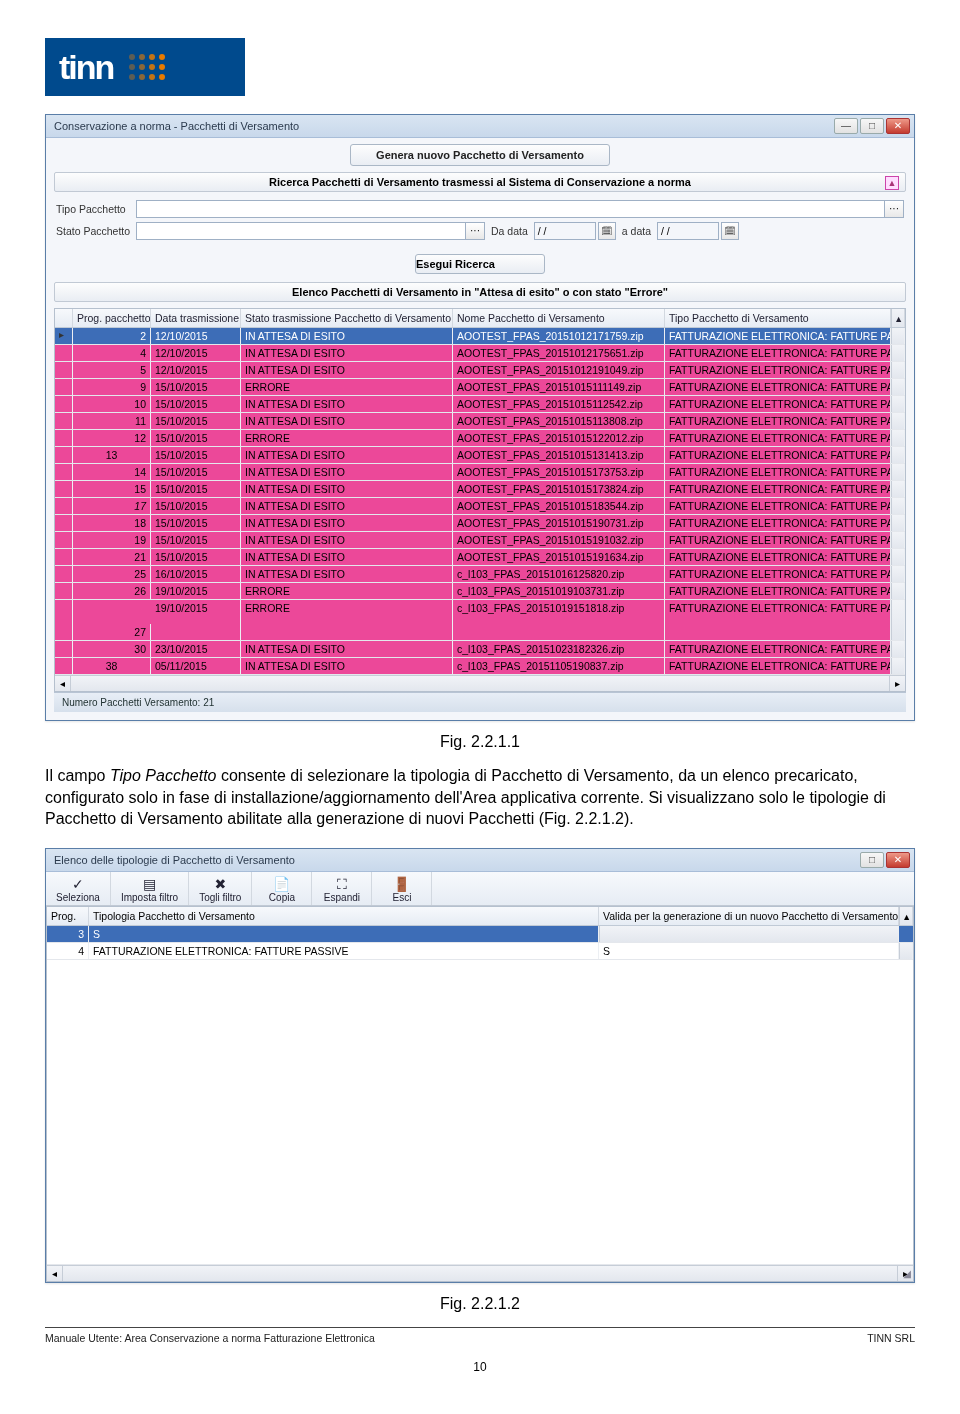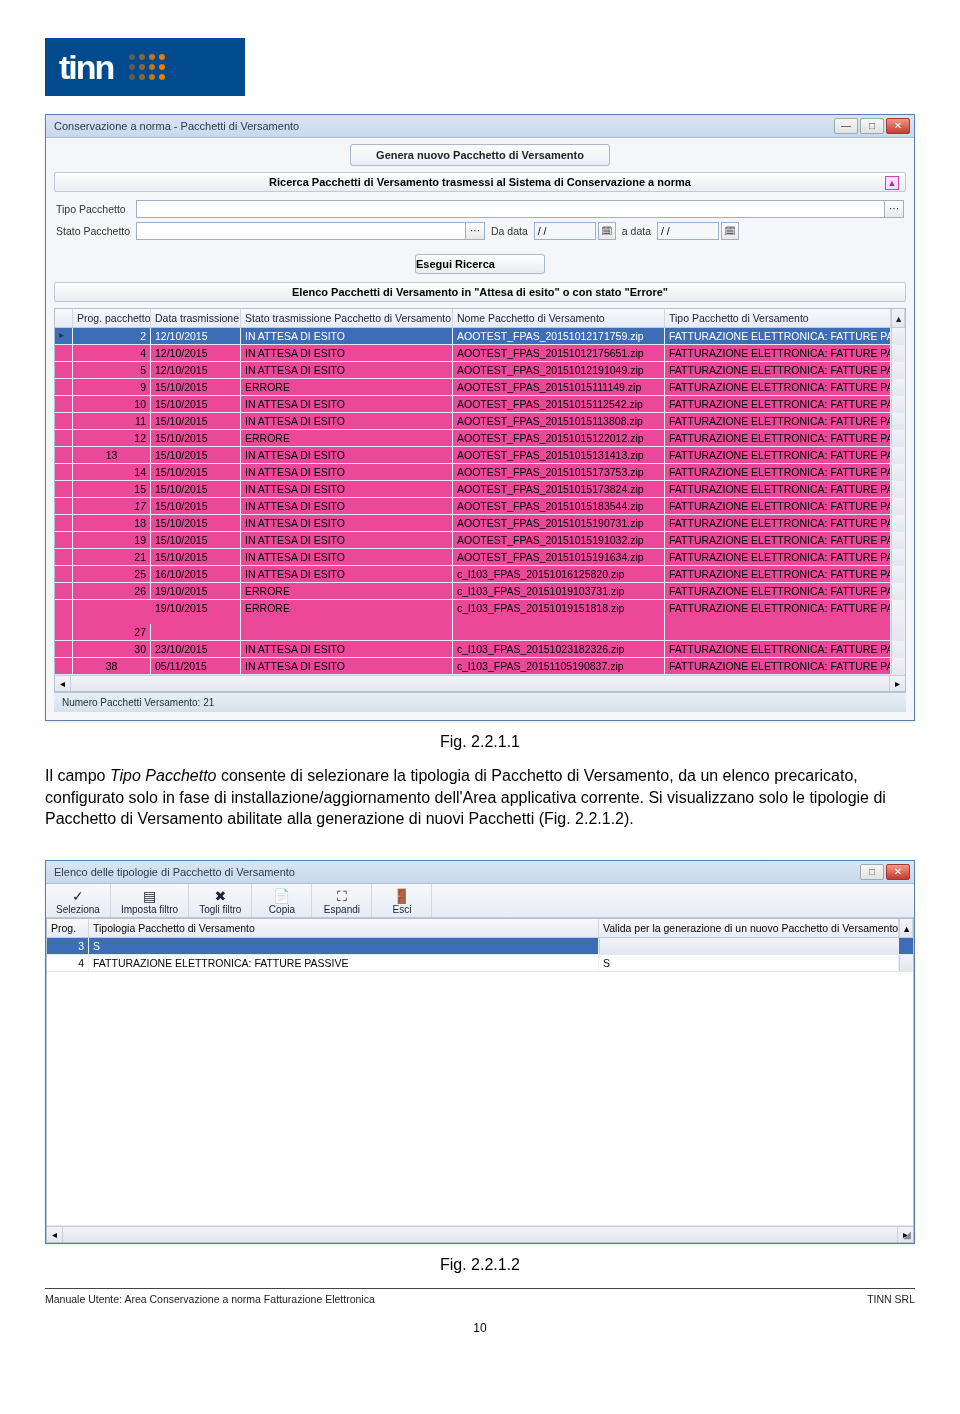--- a/index.html
+++ b/index.html
@@ -117,34 +117,34 @@
   .grid-hscroll .hsc-btn{width:16px;border-right:1px solid #c6cdd7; text-align:center; font-size:10px; line-height:15px;}
   .grid-hscroll .hsc-btn.r{border-left:1px solid #c6cdd7; border-right:none; margin-left:auto}
 
   .statusbar {
     background: linear-gradient(#e8eef6,#d6e0ec);
     padding: 4px 8px; font-size:10px; color:#233; border-top:1px solid #b8c4d4;
   }
 
   
   .fig-label { text-align:center; font-family: Arial; font-size:16px; margin:8px 0 14px 0; }
-  .body-text { font-size:16px; line-height:1.35; font-family: Arial; color:#000; margin-bottom:30px; }
+  .body-text { font-size:16px; line-height:1.35; font-family: Arial; color:#000; margin-bottom:18px; }
   .body-text em { font-style: italic; }
 
   
   .toolbar2 {
     display:flex; background:linear-gradient(#f7f9fc,#e6ecf4);
     border-bottom:1px solid #c1c9d4;
   }
   .tb2-item {
     padding:4px 10px 2px 10px; text-align:center; font-size:10px; color:#223;
     border-right:1px solid #d2d8e0; min-width:60px;
   }
   .tb2-item .ic { display:block; font-size:14px; height:16px; line-height:16px; }
-  .grid2-wrap { border:1px solid #b5c0ce; background:#fff; height:325px; position:relative; display:flex; flex-direction:column; }
+  .grid2-wrap { border:1px solid #b5c0ce; background:#fff; height:376px; position:relative; display:flex; flex-direction:column; }
   .grid2-head, .grid2-row {
     display:grid; grid-template-columns: 42px 1fr 300px 14px; font-size:10.5px;
   }
   .grid2-head { background:linear-gradient(#f7f9fc,#e6ecf4); border-bottom:1px solid #c0cad6; }
   .grid2-head>div{padding:3px 4px;border-right:1px solid #d2d8e0;white-space:nowrap;overflow:hidden}
   .grid2-row{border-bottom:1px solid #e4e7ec}
   .grid2-row>div{padding:2px 4px;border-right:1px solid #eceff3;white-space:nowrap;overflow:hidden}
   .grid2-row.sel{background:#3d6db7;color:#fff}
   .grid2-fill{flex:1;border-bottom:1px solid #e4e7ec}
   .resize-grip{position:absolute;right:2px;bottom:2px;font-size:10px;color:#889}

